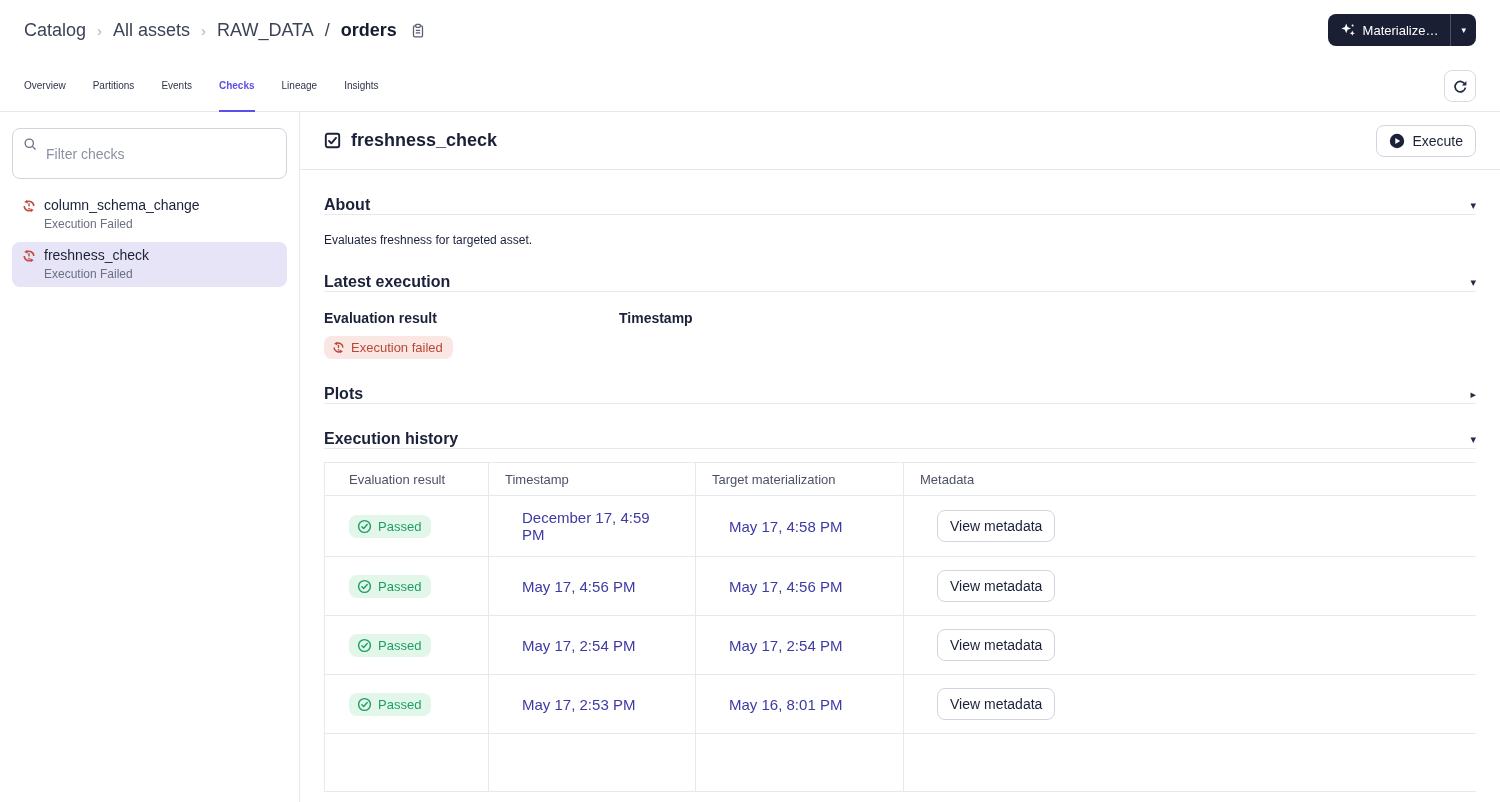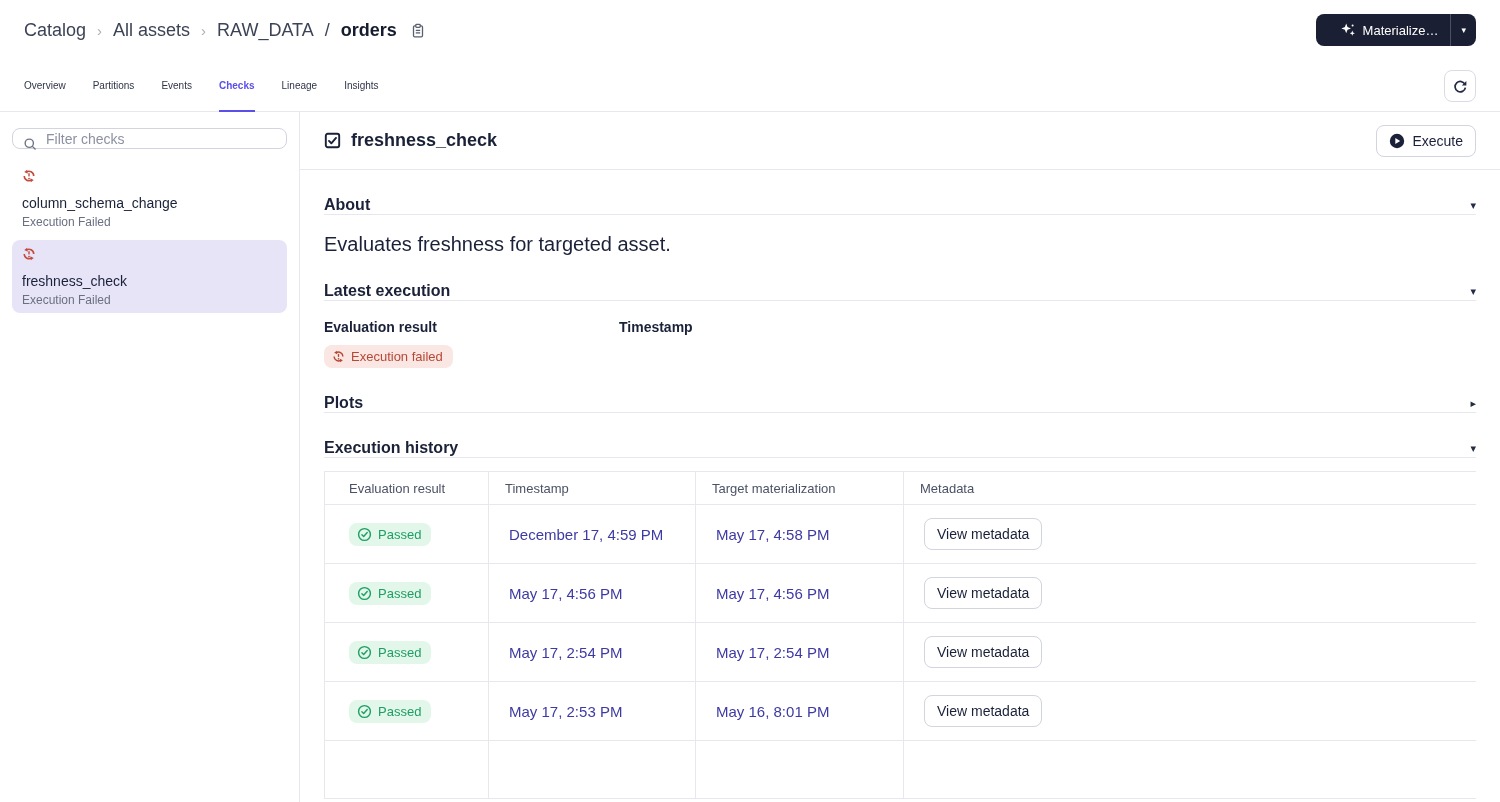--- a/index.html
+++ b/index.html
@@ -9,21 +9,21 @@
   
   .top-header { height:60px; display:flex; align-items:center; justify-content:space-between; padding:0 24px; }
   .breadcrumb { display:flex; align-items:center; gap:11px; font-size:18px; color:#3C4356; }
   .crumb { font-weight:500; cursor:pointer; }
   .crumb-sep { color:#A9AEBC; font-size:15px; }
   .crumb-group { font-weight:500; }
   .crumb-slash { font-weight:500; color:#3C4356; }
   .crumb-asset { font-weight:700; color:#161C2E; }
   .copy-icon { display:inline-flex; margin-left:2px; margin-top:2px; cursor:pointer; }
 
-  .materialize-btn { display:flex; align-items:center; background:#1A1F33; border-radius:8px; height:32px; color:#fff; overflow:hidden;padding-left:12px; }
+  .materialize-btn { display:flex; align-items:center; background:#1A1F33; border-radius:8px; height:32px; color:#fff; overflow:hidden; }
   .materialize-main { display:flex; align-items:center; gap:7px; padding:0 12px; font-size:13px; font-weight:500; cursor:pointer; height:100%; }
   .materialize-divider { width:1px; height:32px; background:rgba(255,255,255,.22); }
   .materialize-caret { padding:0 10px; font-size:9px; cursor:pointer; height:100%; display:flex; align-items:center; }
 
   
   .tabbar { height:52px; display:flex; align-items:stretch; gap:27px; padding:0 24px; border-bottom:1px solid #E7E8EE; }
   .tab { display:flex; align-items:center; font-size:10px; font-weight:500; color:#2E3548; cursor:pointer; position:relative; }
   .tab.active { color:#5B4FE9; font-weight:600; }
   .tab.active::after { content:""; position:absolute; left:0; right:0; bottom:-1px; height:2px; background:#5B4FE9; }
   .tabbar-refresh { margin-left:auto; align-self:center; width:32px; height:32px; border:1px solid #DADCE5;
@@ -34,62 +34,62 @@
 
   .sidebar { width:300px; min-width:300px; border-right:1px solid #E7E8EE; display:flex; flex-direction:column; }
   .sidebar-header { height:58px; display:flex; align-items:center; justify-content:space-between;
     padding:0 12px 0 24px; border-bottom:1px solid #E7E8EE; }
   .sidebar-title { font-size:16px; font-weight:700; }
 
   .btn { display:inline-flex; align-items:center; gap:7px; height:32px; padding:0 12px; border:1px solid #D2D4DE;
     border-radius:8px; background:#fff; font-size:14px; color:#1A2138; cursor:pointer; white-space:nowrap; font-family:inherit; }
 
   .filter-wrap { margin:16px 12px 0; position:relative; }
-  .filter-input { width:100%; height:21px; border:1px solid #D2D4DE; border-radius:8px; padding:0 10px 0 33px;
+  .filter-input { width:100%; height:51px; border:1px solid #D2D4DE; border-radius:8px; padding:0 10px 0 33px;
     font-size:14px; color:#1A2138; outline:none; font-family:inherit; background:#fff; }
   .filter-input::placeholder { color:#8B91A1; }
   .filter-icon { position:absolute; left:11px; top:9px; pointer-events:none; }
 
   .check-list { margin-top:13px; }
-  .check-item { margin:0 12px 5px; padding:5px 10px 6px; border-radius:8px; display:flex; gap:8px; cursor:pointer;flex-direction:column; }
+  .check-item { margin:0 12px 5px; padding:5px 10px 6px; border-radius:8px; display:flex; gap:8px; cursor:pointer; }
   .check-item.selected { background:#E7E4F8; }
   .check-item-icon { margin-top:2px; flex:0 0 auto; }
   .check-item-name { font-size:14px; line-height:16px; color:#1A2138; }
   .check-item-status { font-size:12px; line-height:14px; color:#6A7080; margin-top:4px; }
 
   .main { flex:1; display:flex; flex-direction:column; overflow:hidden; }
   .main-header { height:58px; min-height:58px; display:flex; align-items:center; justify-content:space-between;
     padding:0 24px; border-bottom:1px solid #E7E8EE; }
   .main-title-wrap { display:flex; align-items:center; gap:10px; }
   .main-title { font-size:18px; font-weight:700; }
   .main-body { padding:0 24px; overflow:hidden; }
 
   .section-heading { display:flex; align-items:center; justify-content:space-between;
     margin-top:26px; padding-bottom:0; border-bottom:1px solid #E7E8EE; }
   .section-h { font-size:16px; font-weight:700; color:#1A2138; }
   .caret { font-size:11px; color:#242B45; cursor:pointer; line-height:1; }
 
-  .about-desc { font-size:20px; margin-top:18px; }
+  .about-desc { font-size:12px; margin-top:18px; }
 
   .fields-row { display:flex; margin-top:18px; }
   .field { width:295px; }
   .field-label { font-size:14px; font-weight:700; }
   .field-value { margin-top:10px; }
   .link { color:#3E3AA3; font-size:15px; cursor:pointer; text-decoration:none; }
 
   .badge { display:inline-flex; align-items:center; gap:6px; padding:4px 10px 4px 8px; border-radius:8px; font-size:13px; }
   .badge.failed { background:#FAE6E2; color:#B64836; }
   .badge.passed { background:#E2F7EA; color:#1E9E64; }
 
   .history-table { width:100%; border-collapse:collapse; margin-top:13px;
     border-left:1px solid #E7E8EE; border-top:1px solid #E7E8EE; }
   .history-table th { text-align:left; font-size:13px; font-weight:400; color:#4C5266;
     padding:9px 16px 8px; border-bottom:1px solid #E7E8EE; border-right:1px solid #E7E8EE; }
   .history-table th:last-child { border-right:none; }
-  .history-table td { padding:13px 20px; border-bottom:1px solid #E7E8EE; border-right:1px solid #E7E8EE;
+  .history-table td { padding:13px 33px; border-bottom:1px solid #E7E8EE; border-right:1px solid #E7E8EE;
     font-size:15px; vertical-align:middle; height:58px; }
   .history-table td:last-child { border-right:none; }
   .history-table th:first-child, .history-table td:first-child { padding-left:24px; }
   .col-result { width:164px; } .col-ts { width:207px; } .col-target { width:208px; }
 </style>
 </head>
 <body>
 
 <div class="top-header">
   <div class="breadcrumb">

